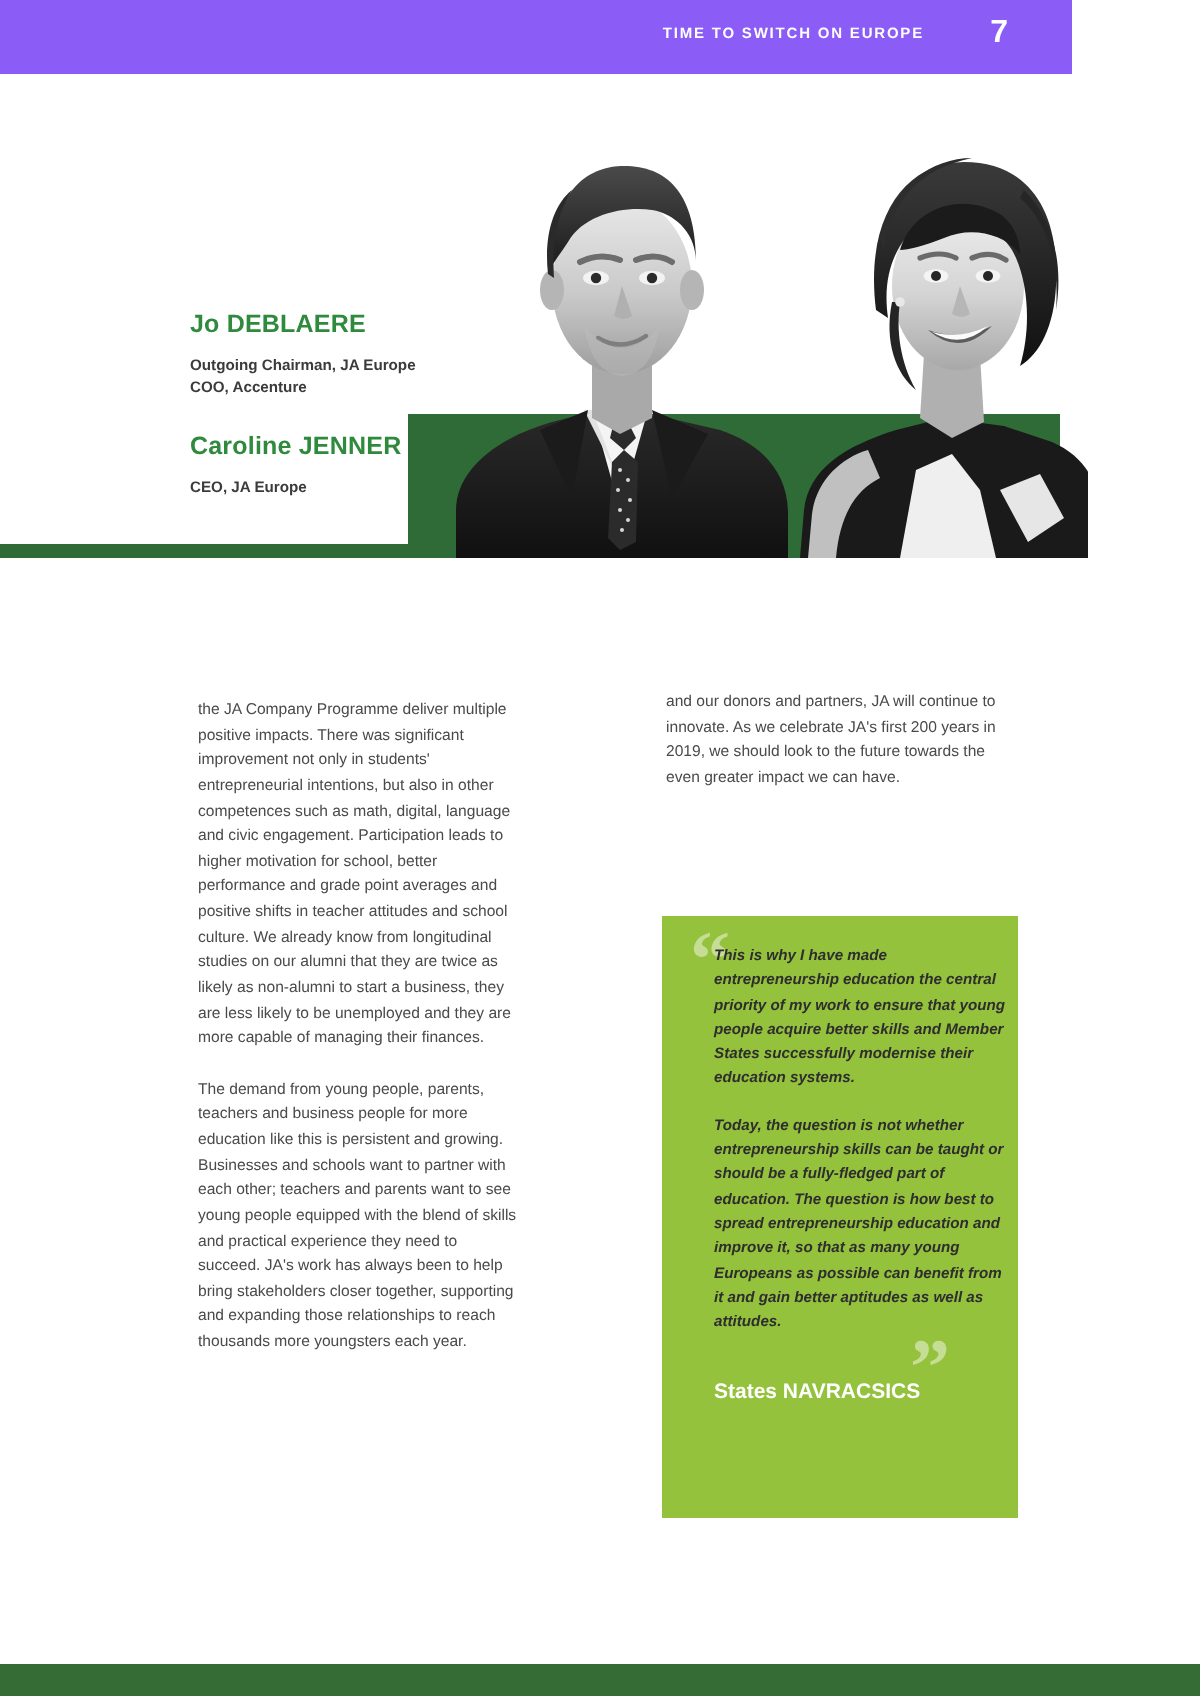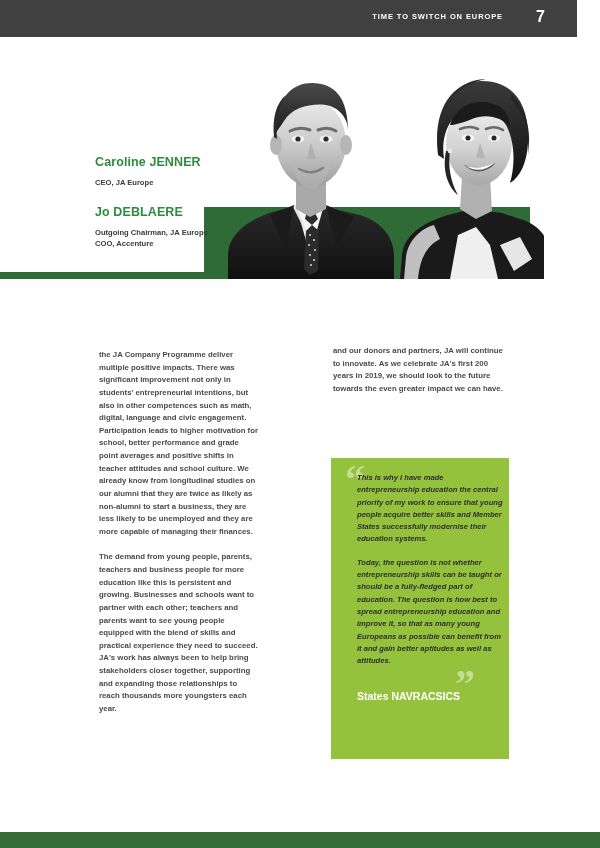--- a/index.html
+++ b/index.html
@@ -13,22 +13,22 @@
     position: relative;
     overflow: hidden;
     font-family: "Liberation Sans", sans-serif;
     color: #3b3b3b;
   }
 
   
   .header-bar {
     position: absolute;
     left: 0; top: 0;
-    width: 577px; height: 37px;
-    background: #404040;
+    width: 536px; height: 37px;
+    background: #8b5cf6;
   }
   .header-title {
     position: absolute;
     right: 74px;
     top: 12px;
     font-size: 7.5px;
     font-weight: bold;
     letter-spacing: 0.9px;
     color: #ffffff;
     white-space: nowrap;
@@ -92,21 +92,20 @@
     z-index: 3;
   }
   .photos svg { display: block; }
 
   
   .col {
     position: absolute;
     font-size: 7.8px;
     line-height: 1.62;
     color: #4a4a4a;
-    font-weight: bold;
   }
   .col p { margin: 0 0 13px 0; }
   .col p:last-child { margin-bottom: 0; }
   .col-left  { left: 99px; top: 349px; width: 160px; }
   .col-right { left: 333px; top: 345px; width: 175px; }
 
   
   .quote-box {
     position: absolute;
     left: 331px; top: 458px;
@@ -302,27 +301,27 @@
           <path d="M252 107 q15 9 28 -3 q-14 7 -28 3 Z" fill="#fbfbfb"></path>
 
           <circle cx="236" cy="92" r="2.4" fill="#e8e8e8"></circle>
         </g>
       </g>
     </svg>
   </div>
 
   <div class="names">
     <div class="person">
-      <div class="person-name">Caroline JENNER</div>
-      <div class="person-role" style="white-space: pre-line;">CEO, JA Europe</div>
-    </div>
-    <div class="person">
       <div class="person-name">Jo DEBLAERE</div>
       <div class="person-role" style="white-space: pre-line;">Outgoing Chairman, JA Europe
 COO, Accenture</div>
+    </div>
+    <div class="person">
+      <div class="person-name">Caroline JENNER</div>
+      <div class="person-role" style="white-space: pre-line;">CEO, JA Europe</div>
     </div>
   </div>
 </div>
 
 <div class="col col-left">
   <p>the JA Company Programme deliver multiple positive impacts. There was significant improvement not only in students' entrepreneurial intentions, but also in other competences such as math, digital, language and civic engagement. Participation leads to higher motivation for school, better performance and grade point averages and positive shifts in teacher attitudes and school culture. We already know from longitudinal studies on our alumni that they are twice as likely as non-alumni to start a business, they are less likely to be unemployed and they are more capable of managing their finances.</p>
   <p>The demand from young people, parents, teachers and business people for more education like this is persistent and growing. Businesses and schools want to partner with each other; teachers and parents want to see young people equipped with the blend of skills and practical experience they need to succeed. JA's work has always been to help bring stakeholders closer together, supporting and expanding those relationships to reach thousands more youngsters each year.</p>
 </div>
 
 <div class="col col-right">

